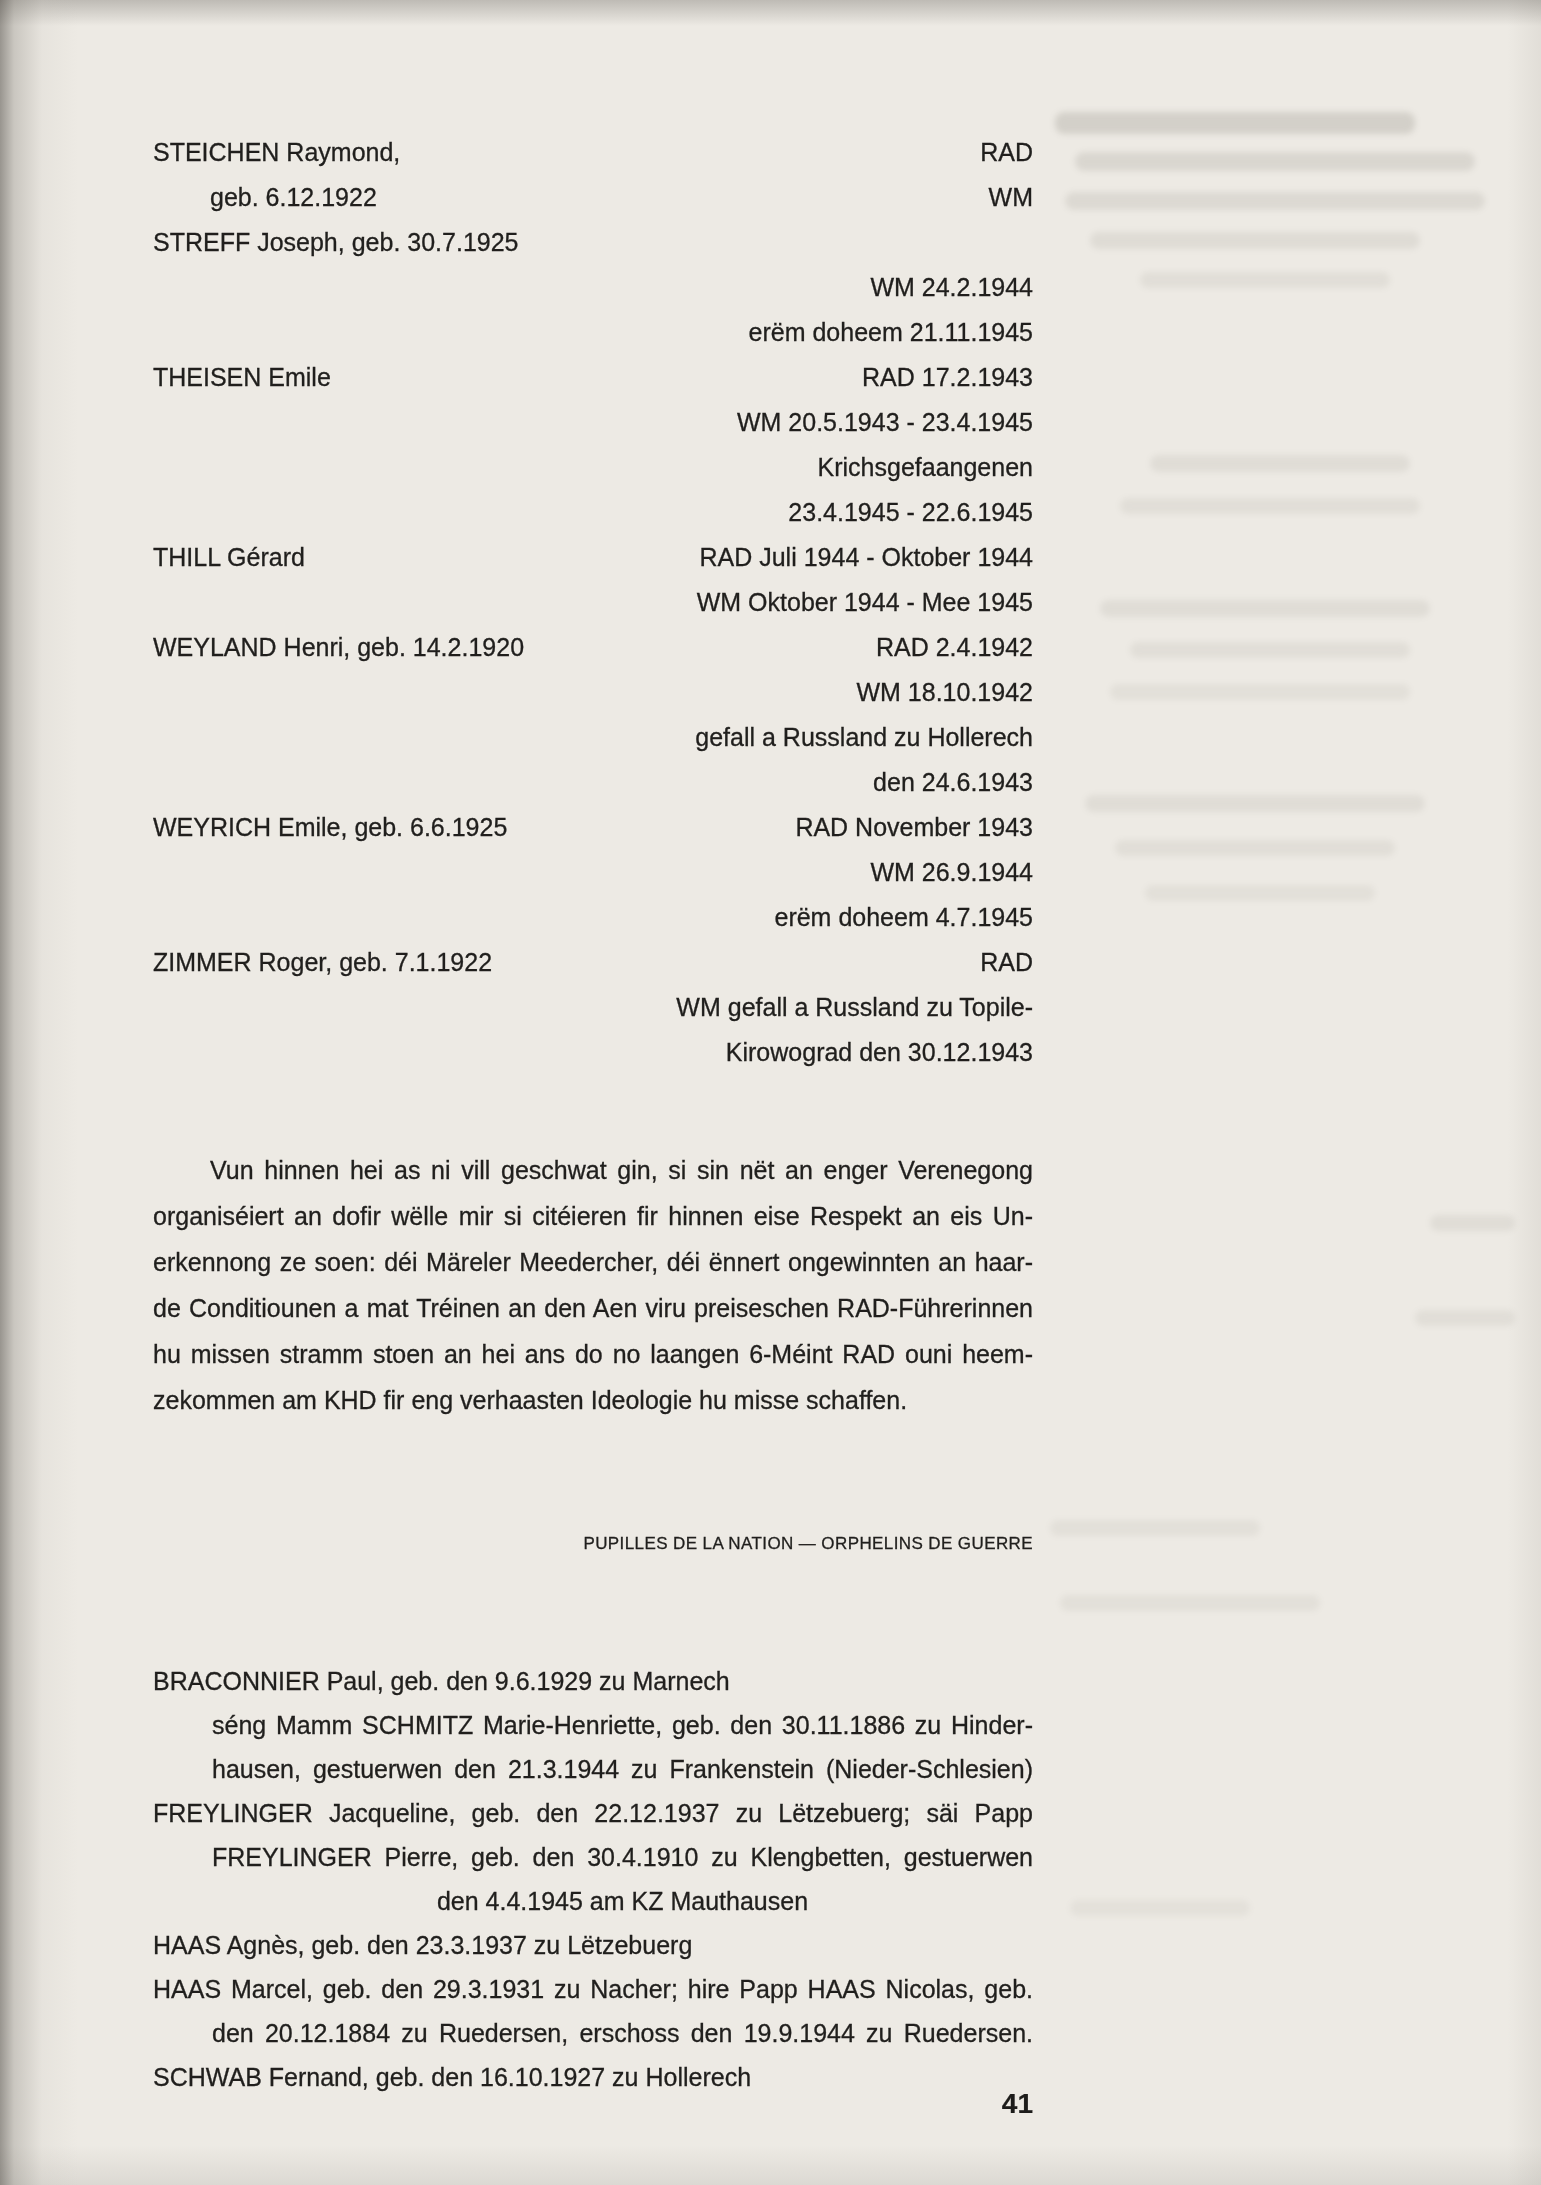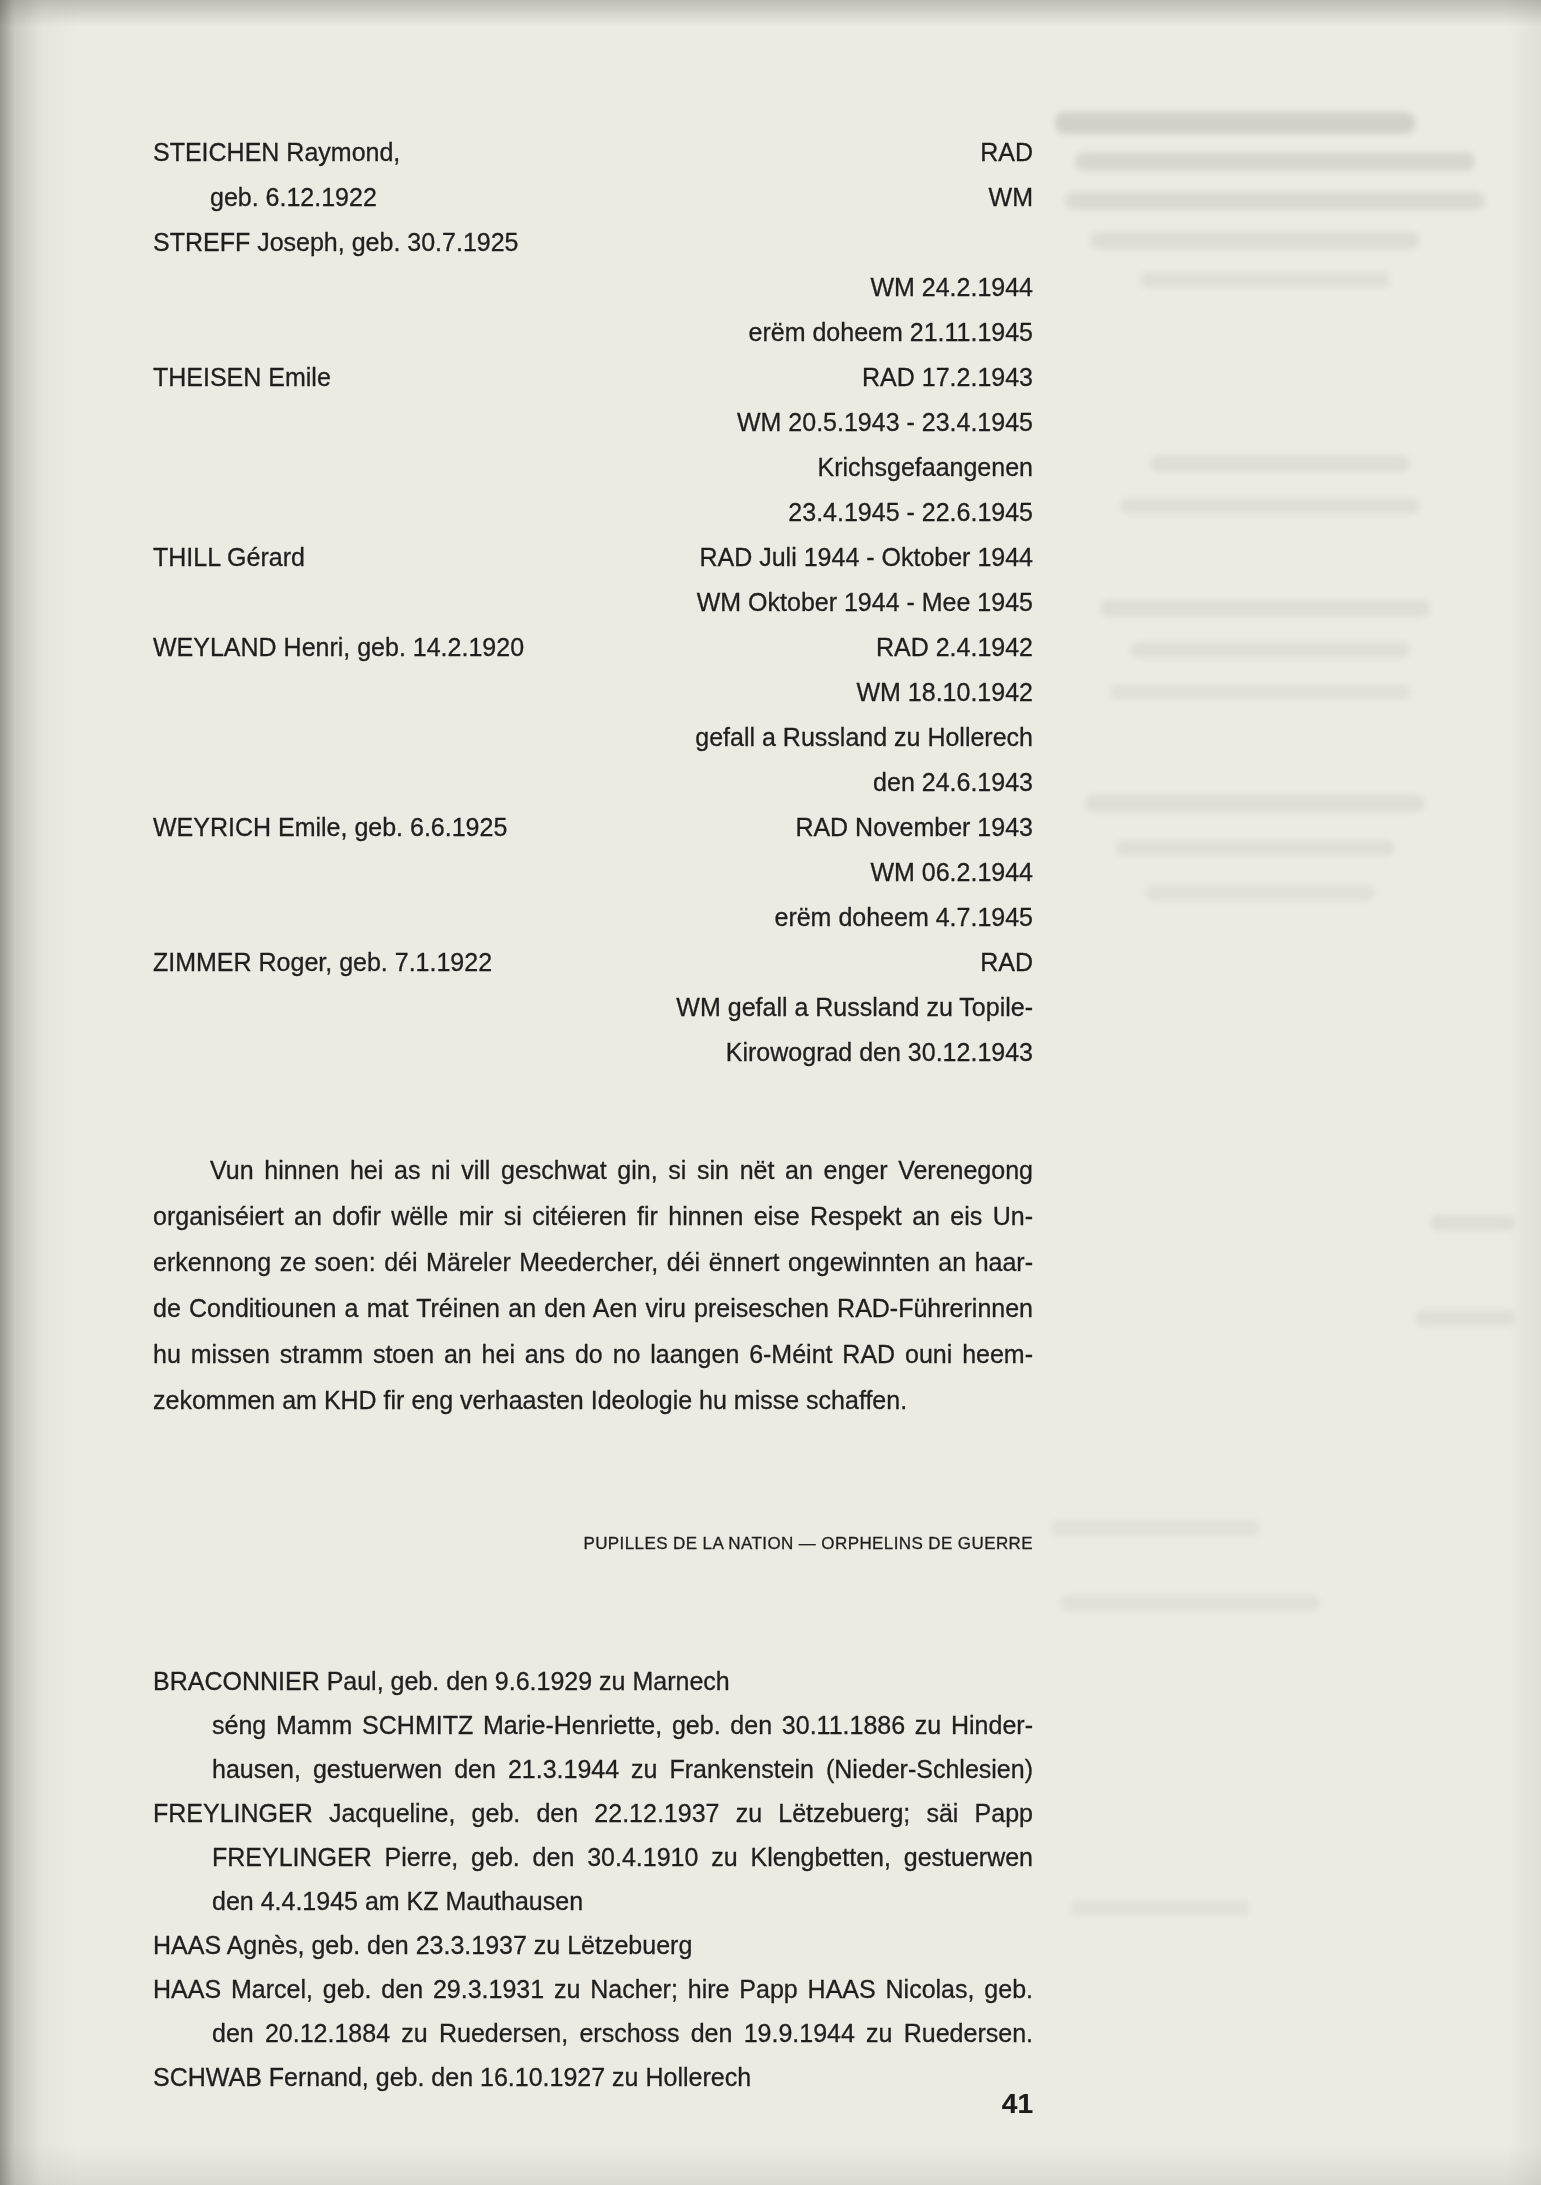--- a/index.html
+++ b/index.html
@@ -40,21 +40,21 @@
   .pline.just { text-align: justify; text-align-last: justify; }
   .pline.first { text-indent: 57px; }
   .heading {
     margin: 98px 0 0 0;
     height: 46px; line-height: 46px;
     font-size: 17px; font-weight: 400;
     text-align: right; letter-spacing: 0.4px;
   }
   #orphans { margin-top: 92px; }
   .oline { height: 44px; line-height: 44px; box-sizing: border-box; overflow: hidden; }
-  .oline.ind { padding-left: 59px; }
+  .oline.ind { padding-left: 59px; text-align: center; }
   .oline.just { text-align: justify; text-align-last: justify; }
   .pagenum-row {
     position: absolute; top: 2088px; left: 153px; width: 880px;
     text-align: right;
   }
   .pagenum-row span {
     font-size: 28px; font-weight: 700; color: #1d1c1a;
     -webkit-text-stroke: 0.2px;
   }
 </style>
@@ -143,21 +143,21 @@
         <div class="vrow">
           <div class="vleft"></div>
           <div class="vright">den 24.6.1943</div>
         </div>
         <div class="vrow">
           <div class="vleft">WEYRICH Emile, geb. 6.6.1925</div>
           <div class="vright">RAD November 1943</div>
         </div>
         <div class="vrow">
           <div class="vleft"></div>
-          <div class="vright">WM 06.2.1944</div>
+          <div class="vright">WM 26.9.1944</div>
         </div>
         <div class="vrow">
           <div class="vleft"></div>
           <div class="vright">erëm doheem 4.7.1945</div>
         </div>
         <div class="vrow">
           <div class="vleft">ZIMMER Roger, geb. 7.1.1922</div>
           <div class="vright">RAD</div>
         </div>
         <div class="vrow">

